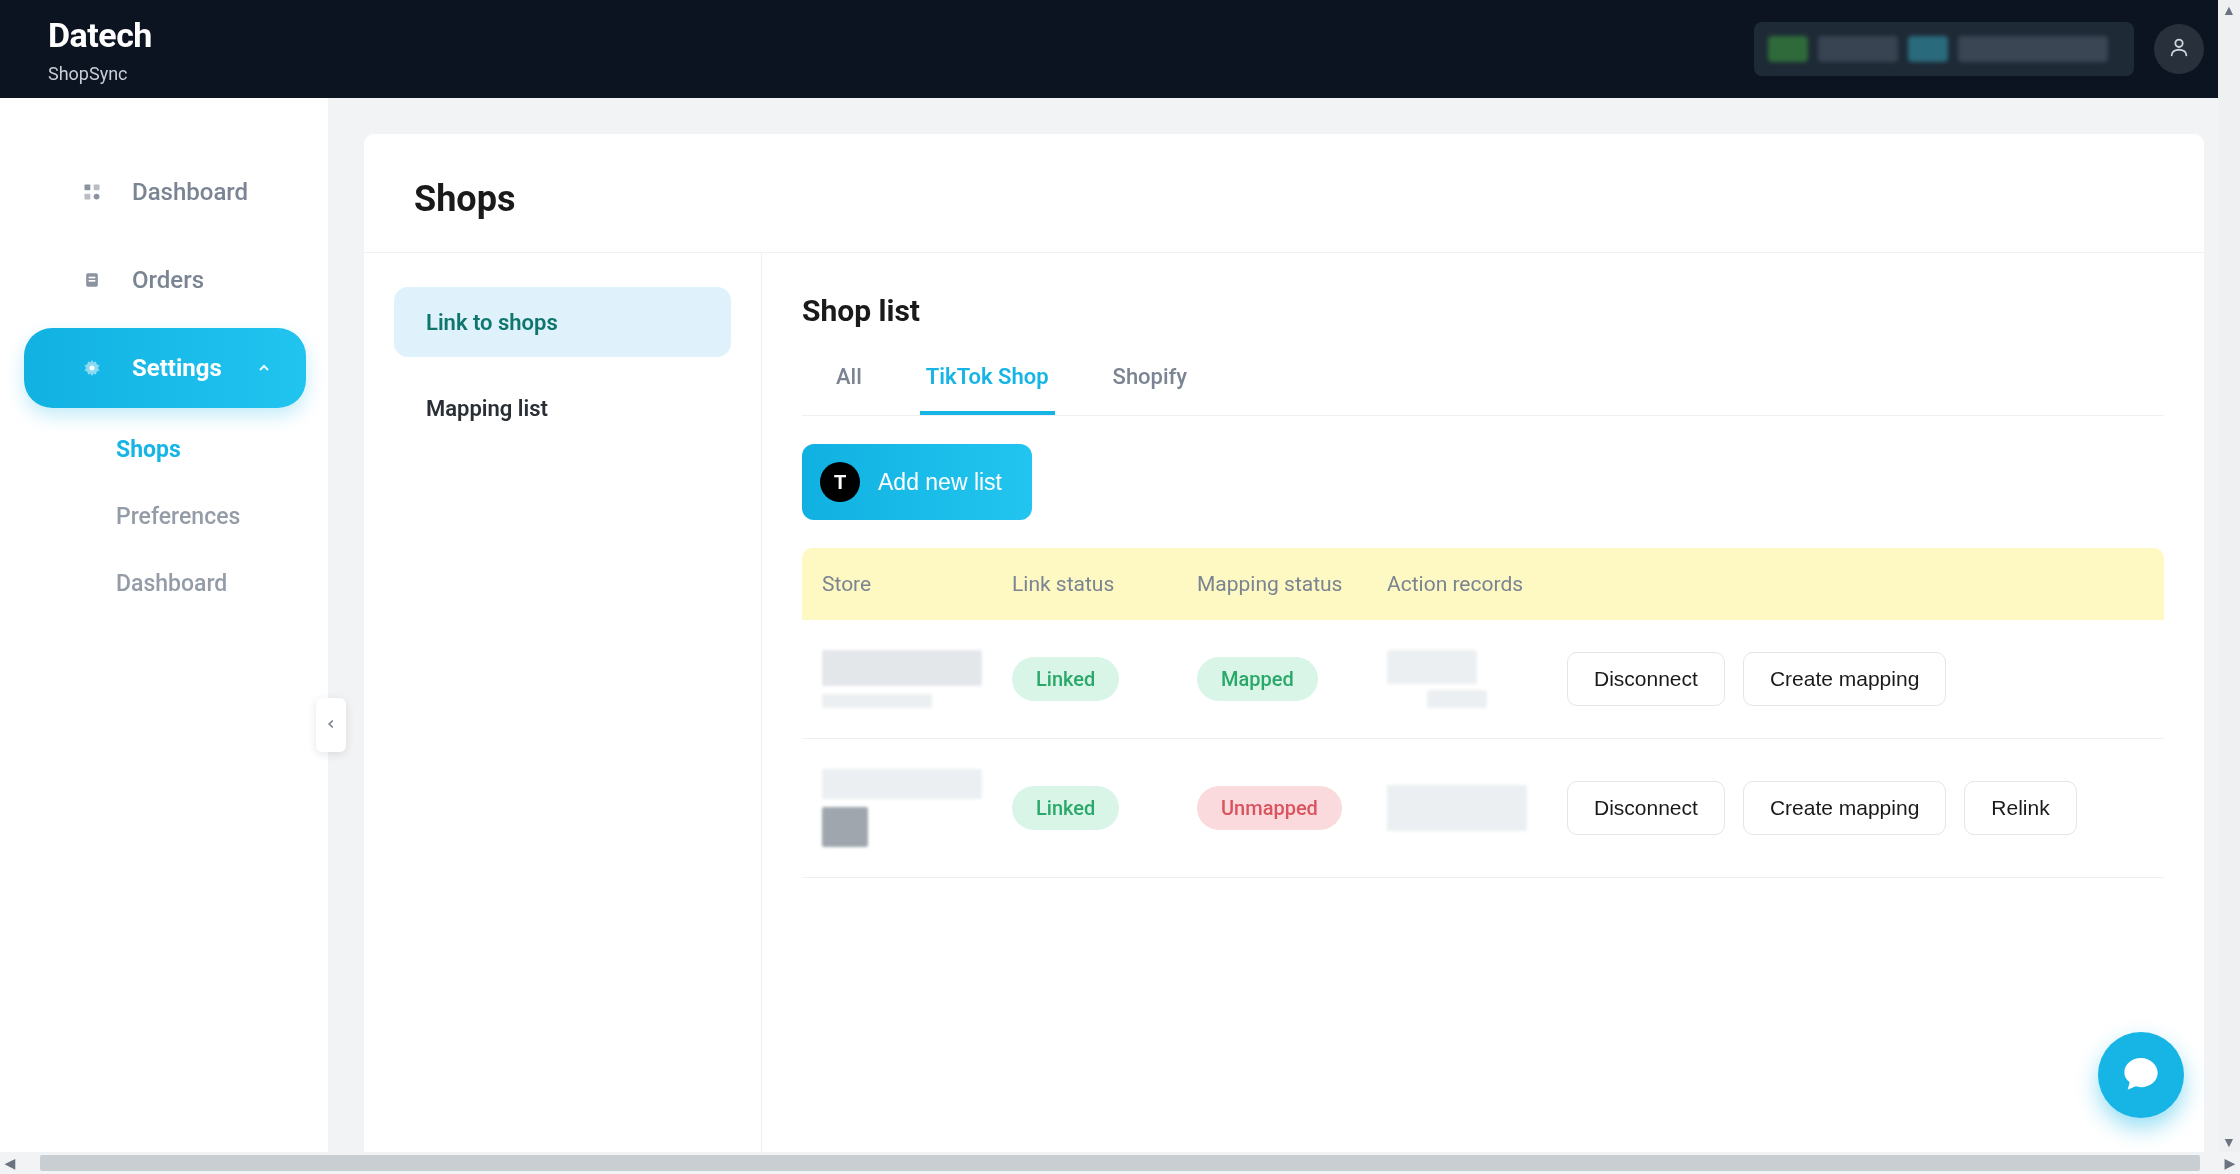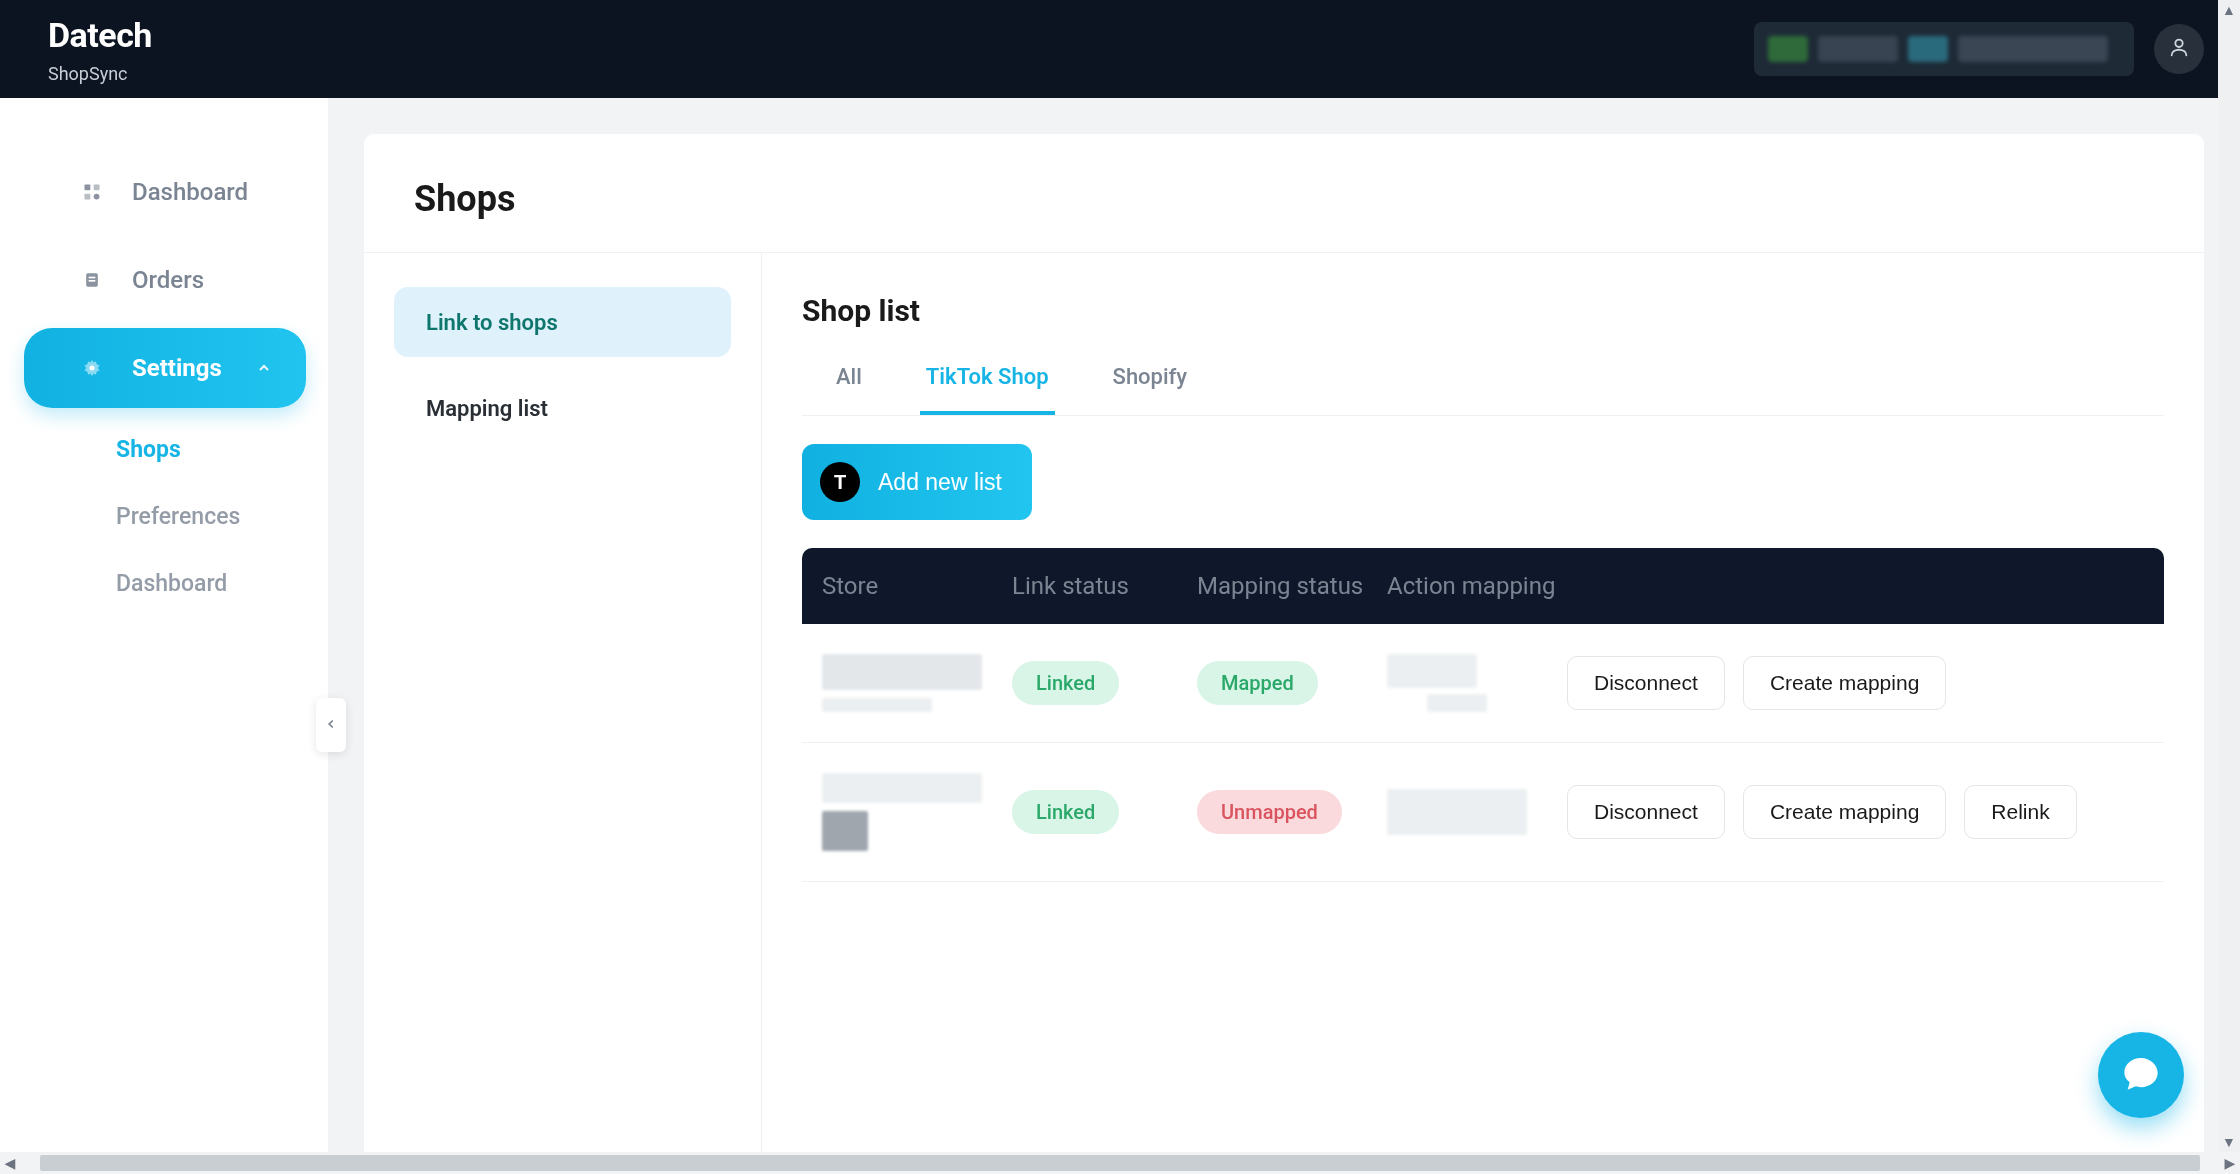--- a/index.html
+++ b/index.html
@@ -267,25 +267,25 @@
     font-size: 20px;
   }
   
   .table {
     display: flex;
     flex-direction: column;
   }
   .thead {
     display: grid;
     grid-template-columns: 190px 185px 190px 180px 1fr;
-    background: #0f172a;
+    background: #fef9c3;
     border-radius: 10px 10px 0 0;
     padding: 24px 20px;
     color: #7a8492;
-    font-size: 24px;
+    font-size: 21px;
   }
   .trow {
     display: grid;
     grid-template-columns: 190px 185px 190px 180px 1fr;
     align-items: center;
     padding: 30px 20px;
     border-bottom: 1px solid #eef0f2;
   }
   .store-cell {
     display: flex;
@@ -507,21 +507,21 @@
                 <span class="circle">T</span>
                 <span>Add new list</span>
               </button>
             </div>
 
             <div class="table">
               <div class="thead">
                 <div>Store</div>
                 <div>Link status</div>
                 <div>Mapping status</div>
-                <div>Action mapping</div>
+                <div>Action records</div>
               </div>
 
               <div class="trow">
                 <div class="store-cell">
                   <div class="blur-box" style="width:160px;height:36px;background:#e4e7ea;"></div>
                   <div class="blur-box" style="width:110px;height:14px;background:#eceff1;"></div>
                 </div>
                 <div>
                   <span class="badge linked">Linked</span>
                 </div>

